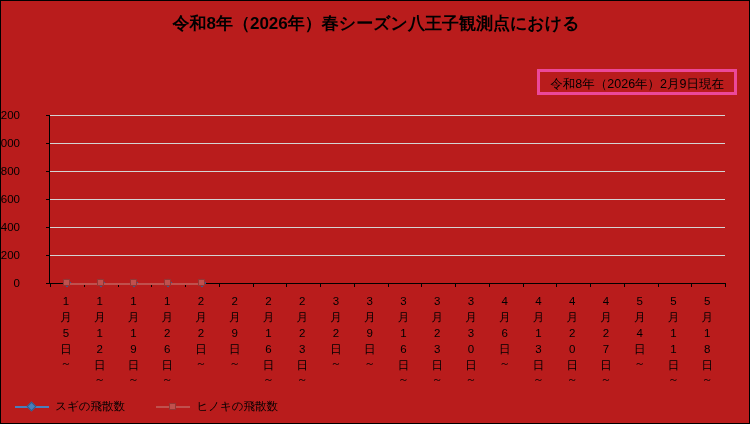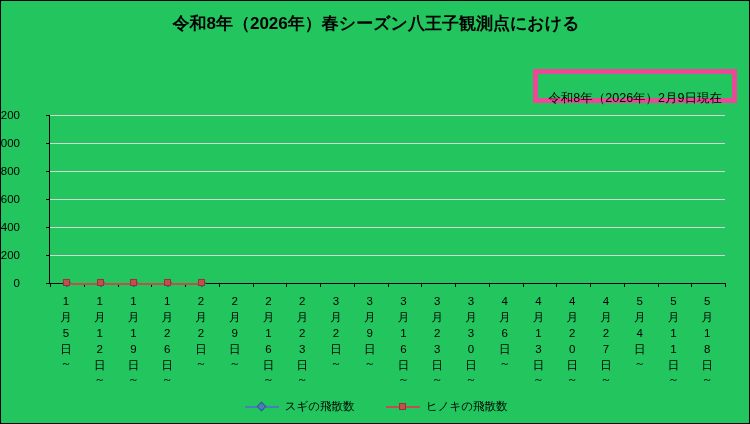--- a/index.html
+++ b/index.html
@@ -13,21 +13,21 @@
     font-family: "Liberation Sans", sans-serif;
     color: #000000;
     overflow: hidden;
   }
   .page {
     position: relative;
     width: 750px;
     height: 424px;
     border: 1px solid #000000;
     box-sizing: border-box;
-    background: #22c55e;
+    background: #b91c1c;
   }
   .title-block {
     position: absolute;
     left: 0;
     top: 10px;
     width: 750px;
     text-align: center;
     font-size: 17px;
     font-weight: bold;
     line-height: 26px;
@@ -46,23 +46,23 @@
     line-height: 20px;
     padding-top: 1px;
   }
   .unit-box .u1 { display: block; }
   .unit-box .u2 { display: block; }
   .date-box {
     position: absolute;
     right: 12px;
     top: 68px;
     height: 26px;
-    border: 5px solid #ec4899;
+    border: 3px solid #ec4899;
     box-sizing: border-box;
-    padding: 12px 10px;
+    padding: 0 10px;
     font-size: 12.5px;
     line-height: 24px;
     white-space: nowrap;
   }
 
   
   .plot-wrap {
     position: absolute;
     left: 0;
     top: 108px;
@@ -157,21 +157,20 @@
     font-size: 11px;
     line-height: 13px;
   }
 
   
   .legend {
     position: absolute;
     left: 0;
     top: 398px;
     width: 750px;
-    text-align: center;
     font-size: 11.5px;
   }
   .legend-item {
     display: inline-block;
     margin: 0 14px;
     white-space: nowrap;
     vertical-align: middle;
   }
   .legend-swatch {
     display: inline-block;

